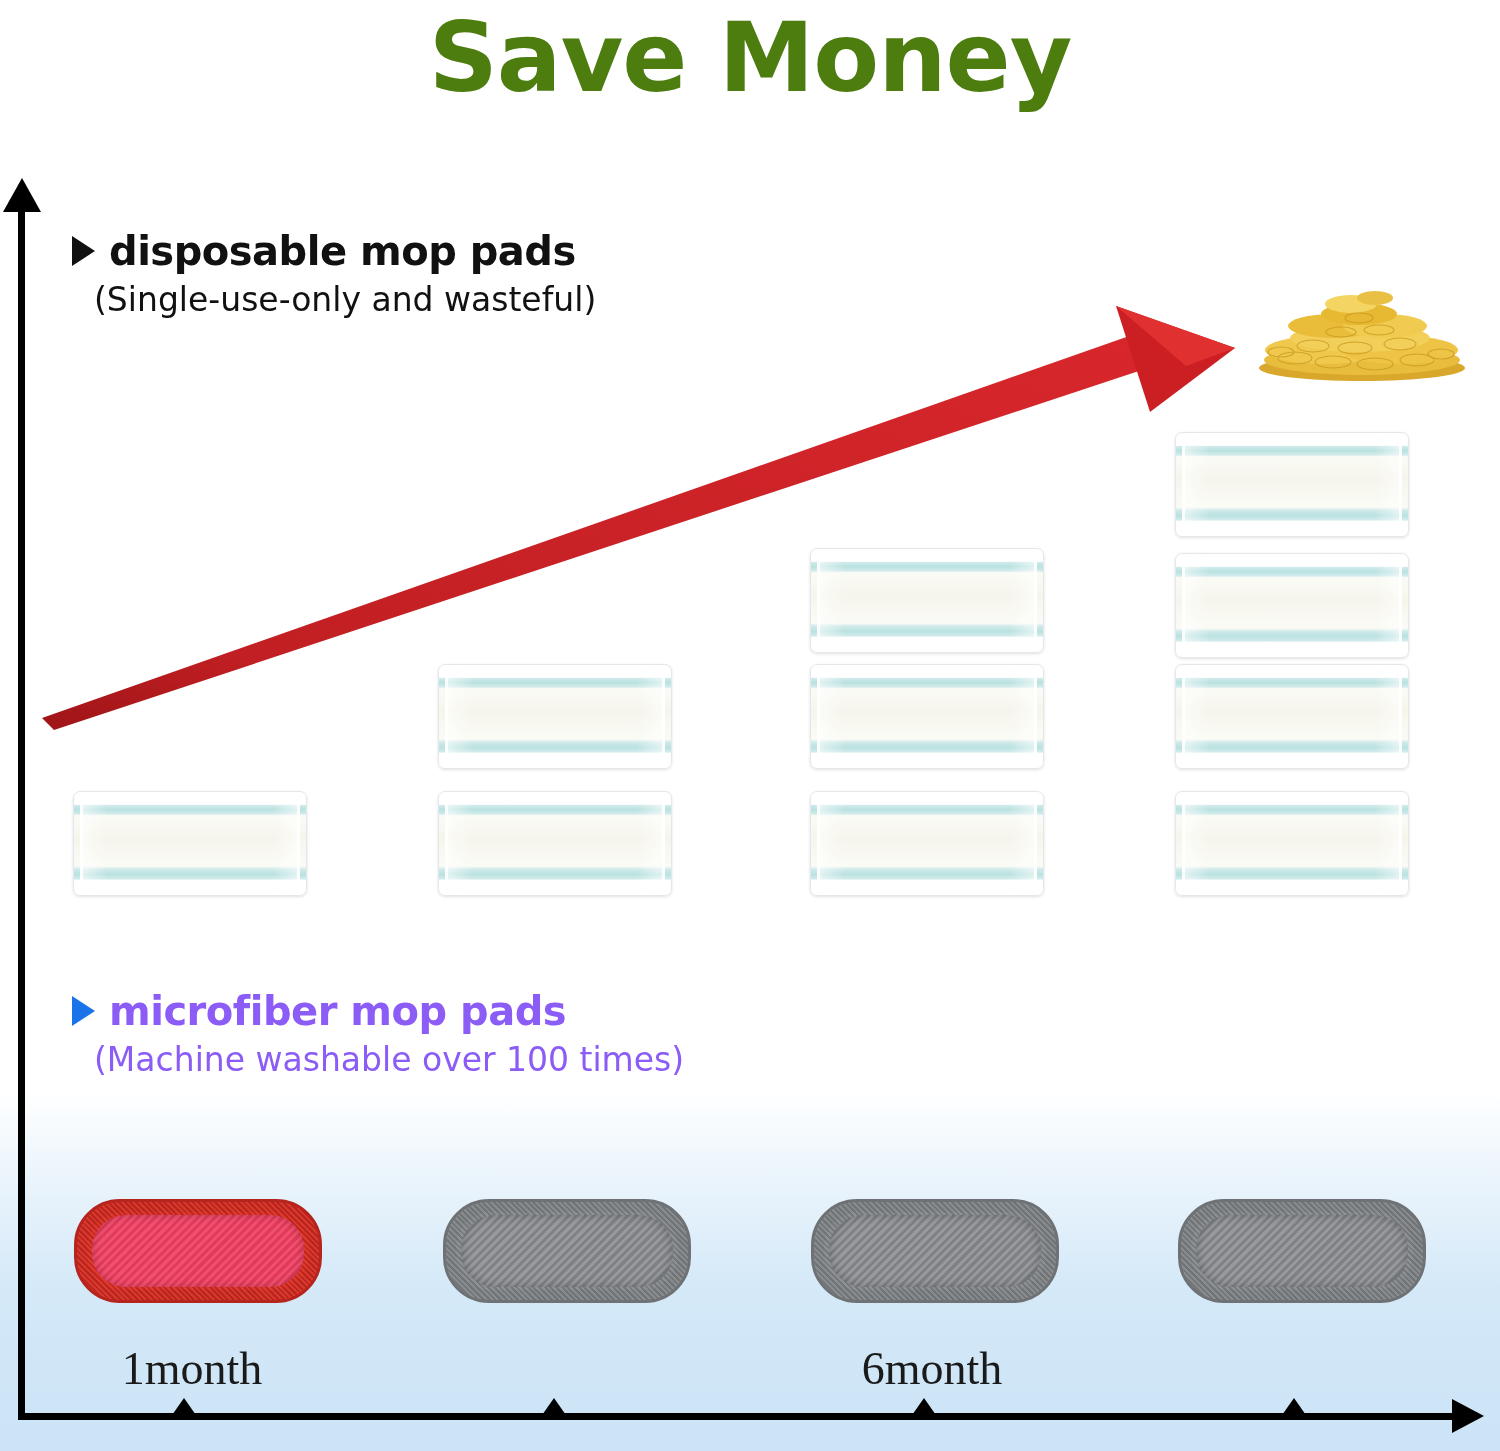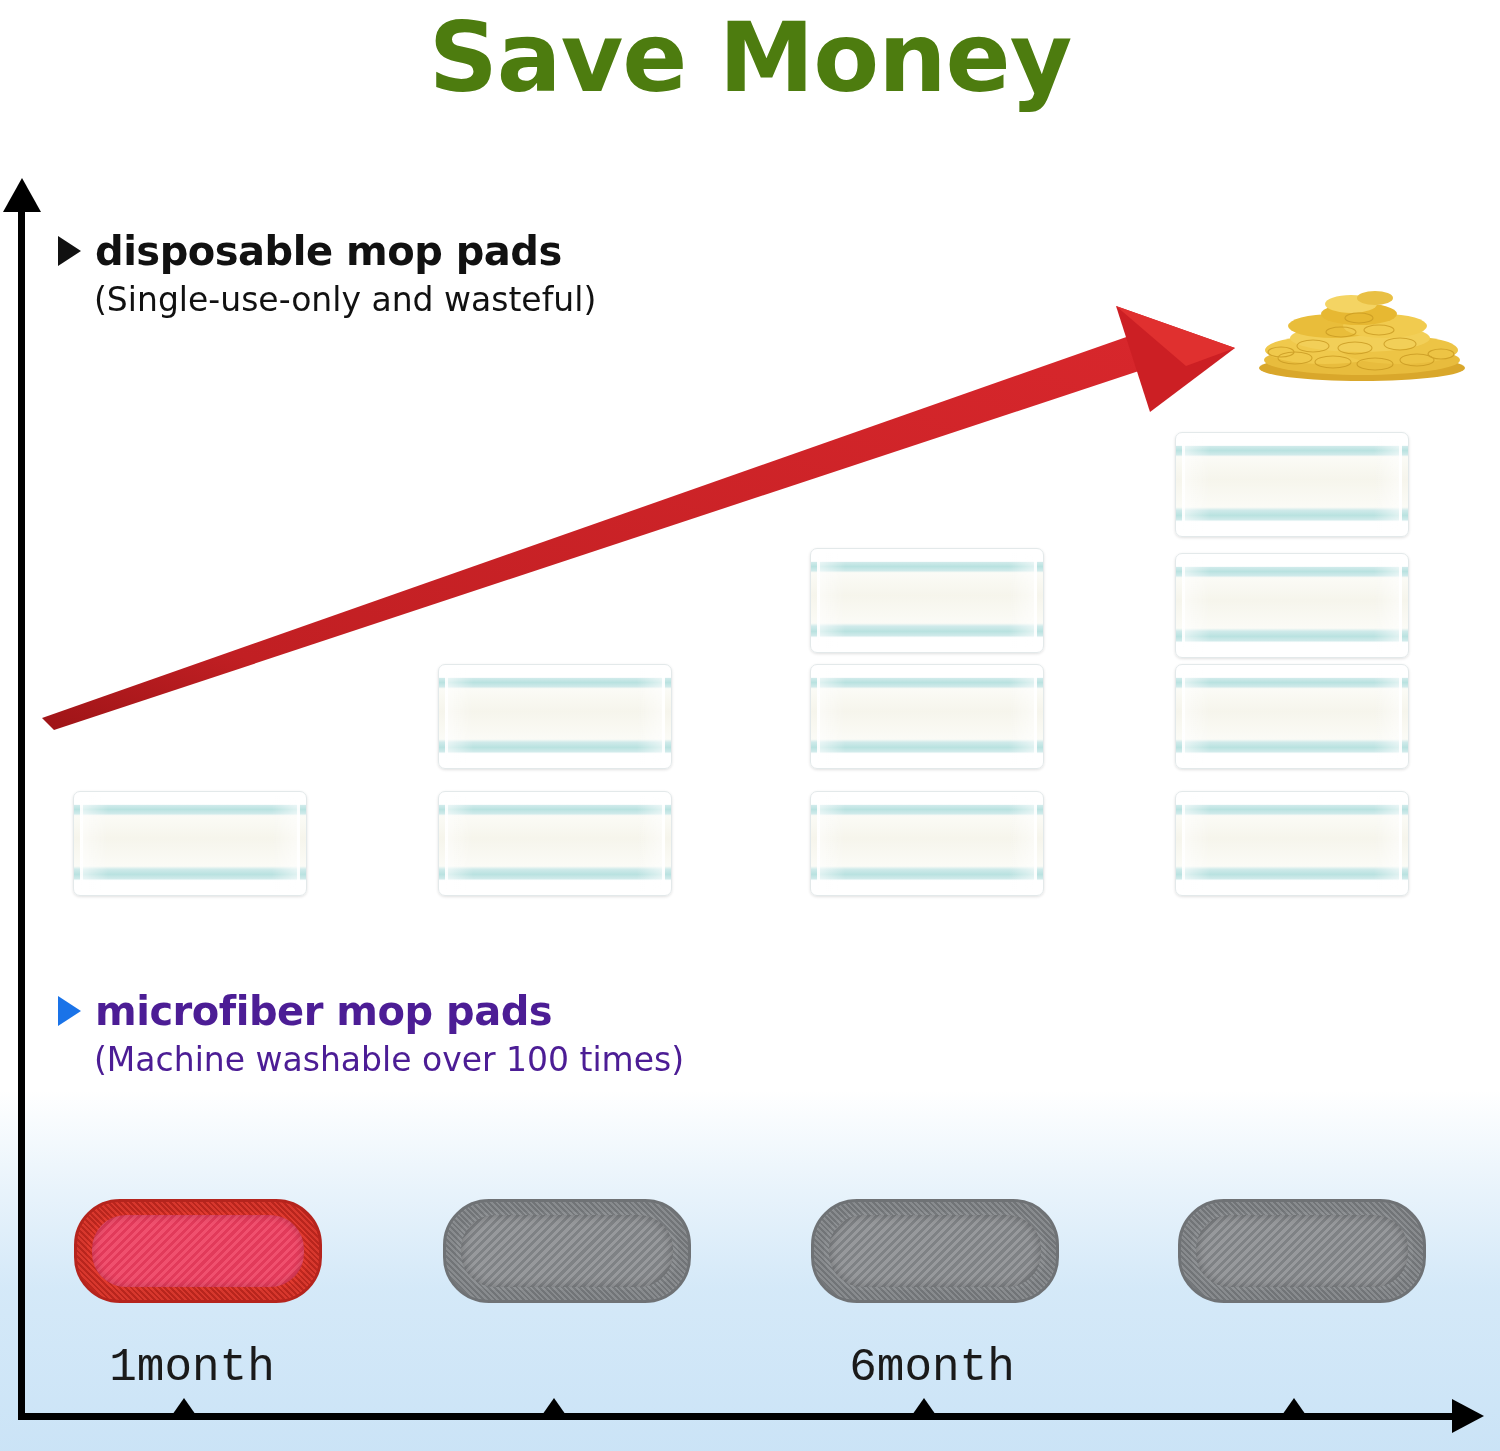--- a/index.html
+++ b/index.html
@@ -89,20 +89,21 @@
     border-bottom: 20px solid #000000;
   }
 
   
   .legend {
     position: absolute;
   }
   .legend-row {
     display: flex;
     align-items: center;
+    margin-left: 14px;
   }
   .legend-tri {
     width: 0;
     height: 0;
     border-top: 15px solid transparent;
     border-bottom: 15px solid transparent;
     margin-right: 14px;
   }
   .legend-title {
     font-size: 40px;
@@ -111,21 +112,21 @@
     letter-spacing: -0.5px;
   }
   .legend-sub {
     font-size: 33px;
     font-family: "DejaVu Sans", sans-serif;
     margin-top: 6px;
     margin-left: 36px;
   }
   #legend-disposable { left: 58px; top: 228px; color: #111111; }
   #legend-disposable .legend-tri { border-left: 23px solid #111111; }
-  #legend-micro { left: 58px; top: 988px; color: #4c1d95; }
+  #legend-micro { left: 58px; top: 988px; color: #8b5cf6; }
   #legend-micro .legend-tri { border-left: 23px solid #1a73e8; }
 
   
   #growth-arrow {
     position: absolute;
     left: 20px;
     top: 300px;
     width: 1260px;
     height: 440px;
     pointer-events: none;
@@ -209,21 +210,21 @@
   }
 
   
   .x-label {
     position: absolute;
     top: 1342px;
     width: 300px;
     text-align: center;
     font-size: 46px;
     color: #1a1a1a;
-    font-family: Liberation Mono, monospace;
+    font-family: Liberation Serif, serif;
   }
 </style>
 </head>
 <body>
 
 <div id="stage">
 
   <div id="bottom-wash"></div>
 
   <div id="title">Save Money</div>

